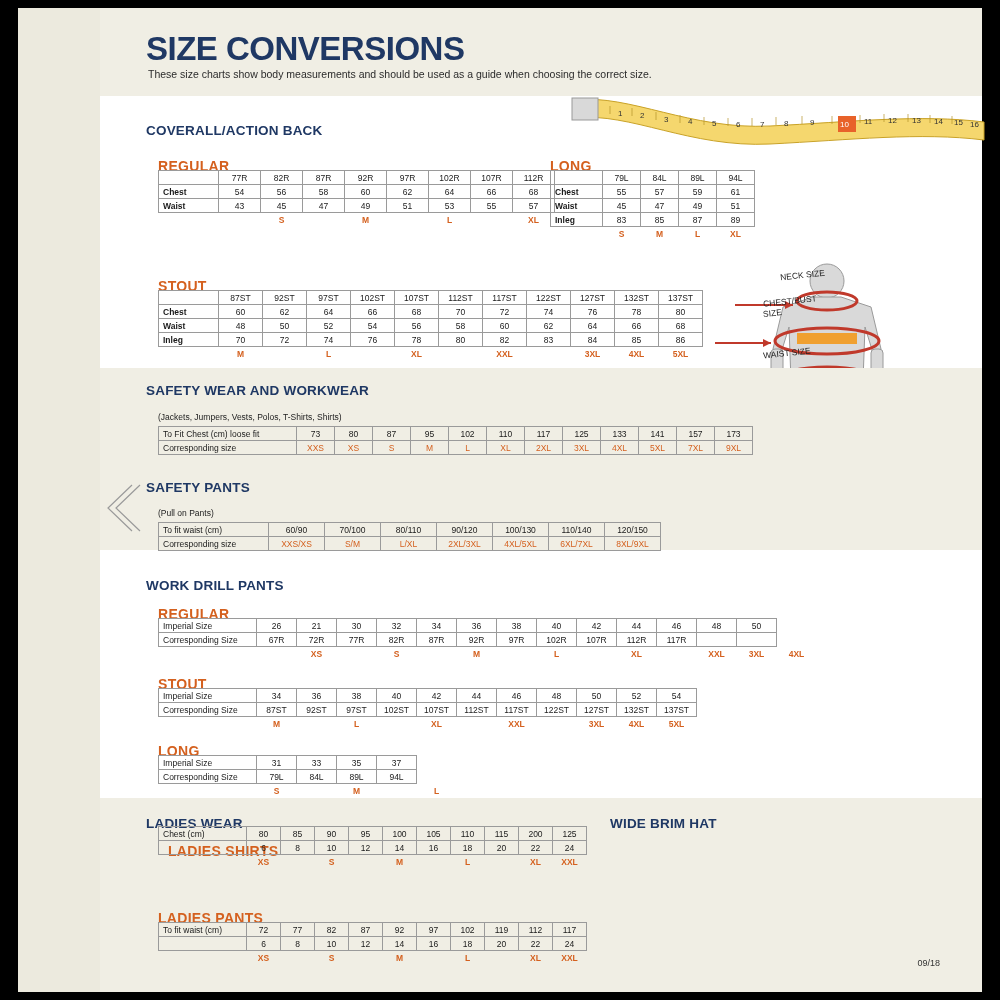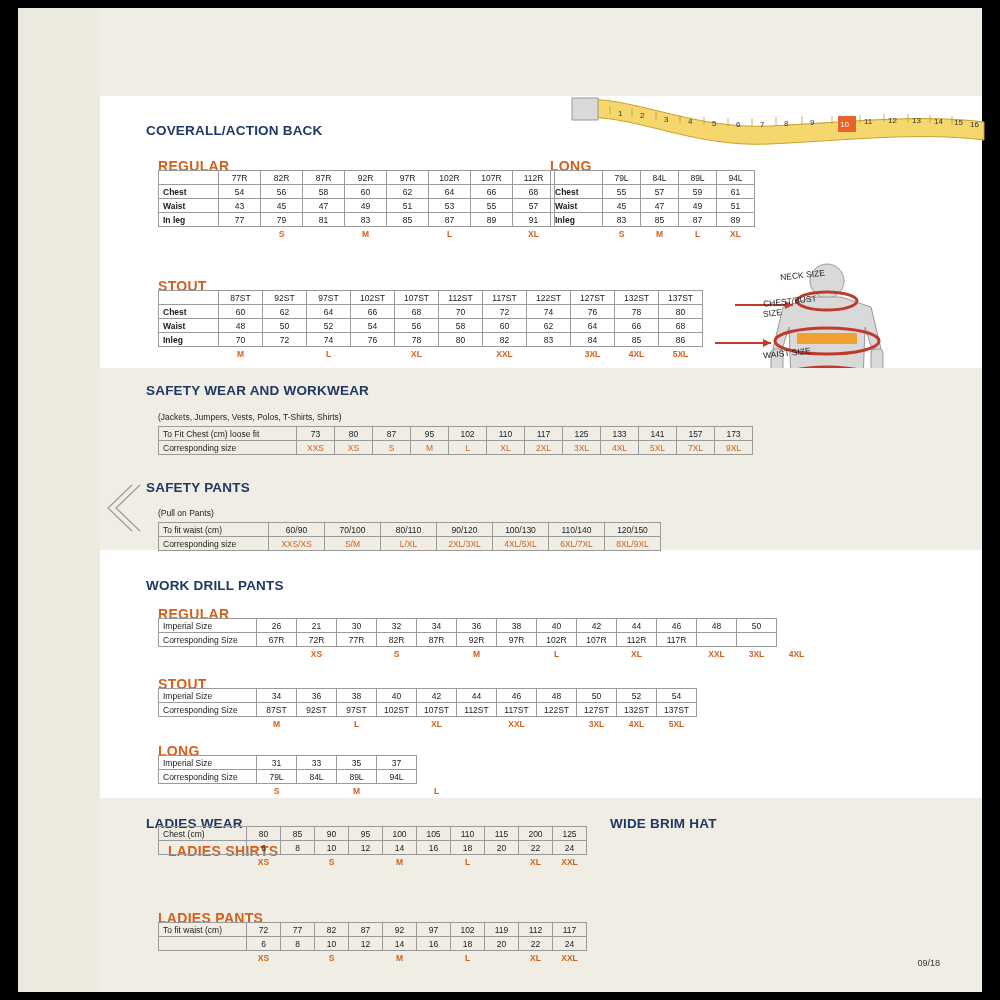--- a/index.html
+++ b/index.html
@@ -111,20 +111,22 @@
   }
 </style>
 </head>
 <body>
 
 <div class="page">
   <div class="leftstrip"></div>
   <div class="content">
 
     <div class="band band-header"></div>
+    <h1 class="title">SIZE CONVERSIONS</h1>
+    <div class="subtitle">These size charts show body measurements and should be used as a guide when choosing the correct size.</div>
 
     <svg class="tape" viewBox="0 0 420 52">
       <path d="M6,4 C60,-2 120,34 200,30 C280,26 350,18 414,26 L414,44 C350,36 280,44 200,48 C120,52 60,16 6,22 Z" fill="#f5d76e" stroke="#c9a227" stroke-width="1"></path>
       <rect x="2" y="2" width="26" height="22" fill="#d9d9d9" stroke="#999" stroke-width="1"></rect>
       <rect x="268" y="20" width="18" height="16" fill="#e8622a"></rect>
       <g font-family="Liberation Sans, sans-serif" font-size="8" fill="#333">
         <text x="48" y="20">1</text>
           <text x="70" y="22">2</text>
           <text x="94" y="26">3</text>
         <text x="118" y="28">4</text>
@@ -191,31 +193,20 @@
             <td class="lbl" style="width:60px">Waist</td>
             <td style="width:42px">43</td>
             <td style="width:42px">45</td>
             <td style="width:42px">47</td>
             <td style="width:42px">49</td>
             <td style="width:42px">51</td>
             <td style="width:42px">53</td>
             <td style="width:42px">55</td>
             <td style="width:42px">57</td>
           </tr>
-          <tr>
-            <td class="lbl" style="width:60px">In leg</td>
-            <td style="width:42px">77</td>
-            <td style="width:42px">79</td>
-            <td style="width:42px">81</td>
-            <td style="width:42px">83</td>
-            <td style="width:42px">85</td>
-            <td style="width:42px">87</td>
-            <td style="width:42px">89</td>
-            <td style="width:42px">91</td>
-          </tr>
           <tr class="sizes">
             <td class="lbl"></td>
             <td></td>
             <td>S</td>
             <td></td>
             <td>M</td>
             <td></td>
             <td>L</td>
             <td></td>
             <td>XL</td>

